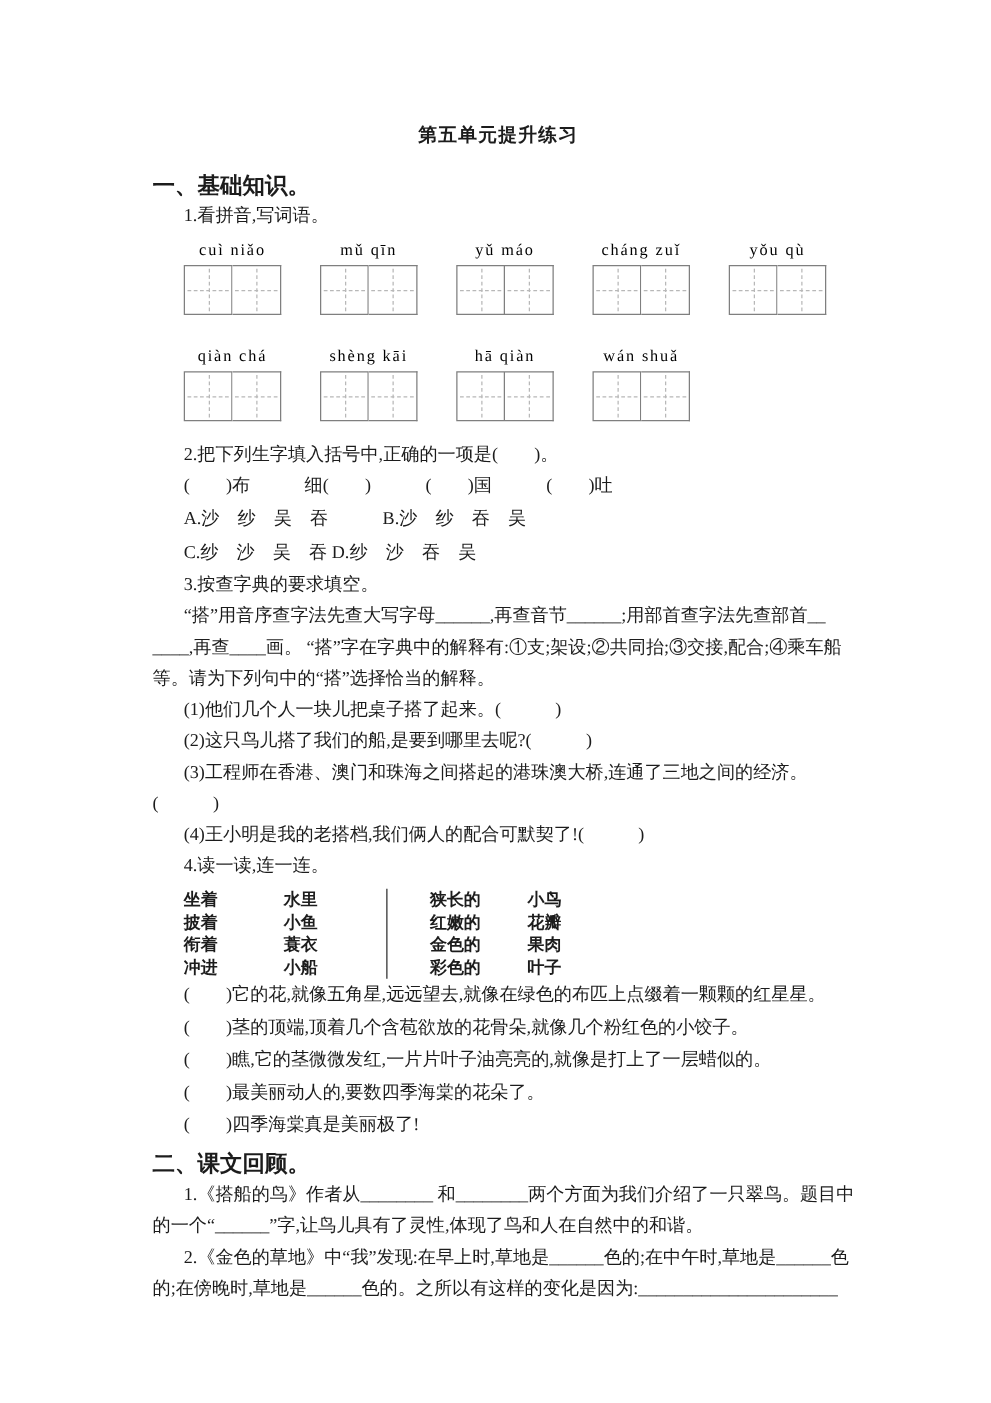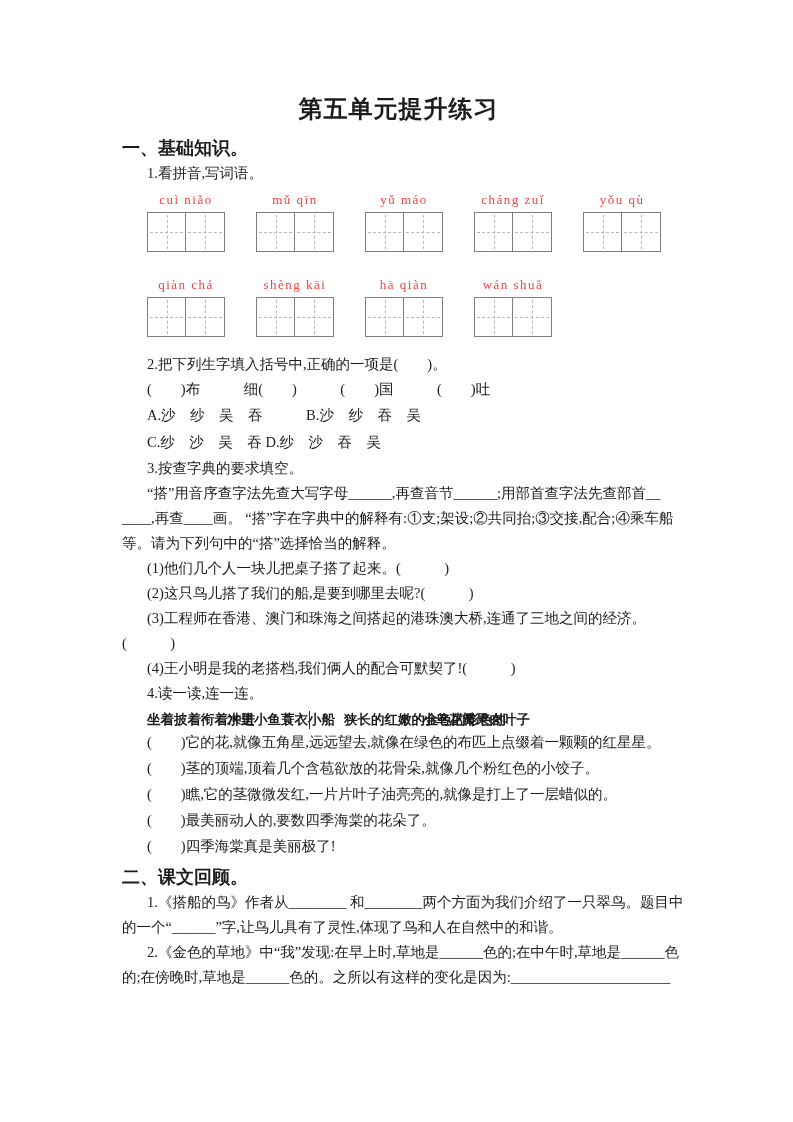--- a/index.html
+++ b/index.html
@@ -5,41 +5,41 @@
   * { margin:0; padding:0; box-sizing:border-box; }
   html,body { background:#ffffff; }
   .page {
     width:793px; height:1122px; background:#ffffff; position:relative;
     margin:0 auto; overflow:hidden;
     font-family:"Liberation Serif","DejaVu Serif",serif;
     color:#1c1c1c; font-size:14.5px;
     padding:96px 118px 40px 122px;
   }
   .title {
-    text-align:center; font-size:24px; font-weight:bold;
+    text-align:center; font-size:15px; font-weight:bold;
     letter-spacing:1px; line-height:26px;
   }
   .h1 { font-weight:bold; font-size:18px; line-height:25px; margin-top:14px; }
   .row { line-height:25px; white-space:nowrap; }
   .indent { padding-left:25px; }
 
   
   .pinyin-row { display:flex; margin-left:25px; margin-top:3px; }
   .pinyin-row.second { margin-top:22px; }
   .py-group { width:78px; margin-right:31px; display:flex; flex-direction:column; align-items:center; }
-  .py-label { font-size:13px; letter-spacing:1.5px; white-space:nowrap; height:23px; line-height:21px; color:#ef4444; }
+  .py-label { font-size:13px; letter-spacing:1.5px; white-space:nowrap; height:23px; line-height:21px; color:#000000; }
   .tian-grid { display:flex; }
   .cell { width:39px; height:40px; border:1px solid #7f7f7f; position:relative; background:#fff; }
   .cell + .cell { border-left:none; }
   .cell::before { content:""; position:absolute; left:2px; right:2px; top:50%; border-top:1px dashed #b8b8b8; }
   .cell::after  { content:""; position:absolute; top:2px; bottom:2px; left:50%; border-left:1px dashed #b8b8b8; }
 
   
   .connect { display:flex; margin-left:25px; margin-top:5px; font-weight:bold; font-size:13.5px; }
-  .connect .col { display:flex; flex-direction:row; }
+  .connect .col { display:flex; flex-direction:column; }
   .connect .col > div { line-height:18px; height:18px; white-space:nowrap; }
   .c1 { width:80px; }
   .c2 { width:82px; }
   .vline { width:1px; background:#2f2f2f; margin-right:34px; }
   .c3 { width:78px; }
 
   .q5 .row { line-height:26px; }
   .sec2 .row { line-height:25px; }
 </style>
 </head>

